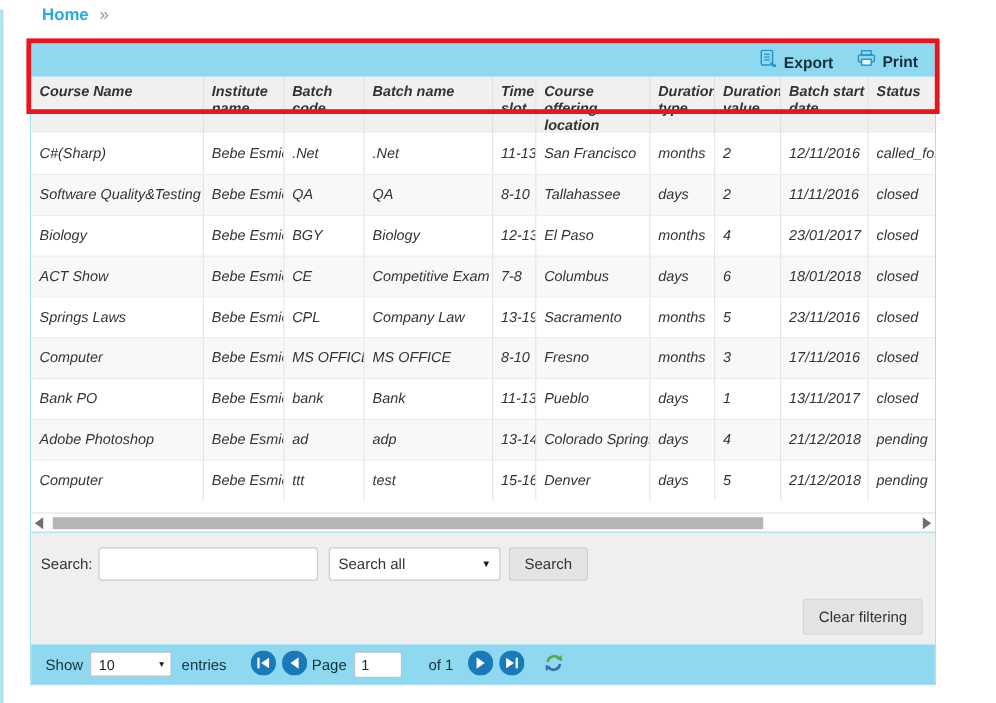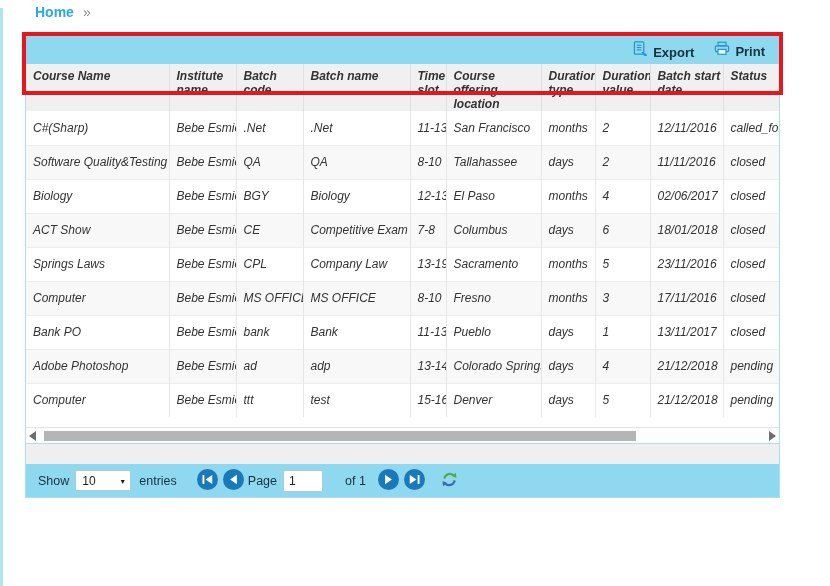--- a/index.html
+++ b/index.html
@@ -77,21 +77,21 @@
     border: 1px solid #d6d6d6; border-radius: 3px; font-family: inherit;
     font-size: 12.5px; color: #333; cursor: pointer; }
 
   
   .pager-bar { height: 33px; background: #8ed9f0; display: flex; align-items: center;
     font-size: 12.5px; color: #16323e; padding: 0 8px; }
   .pager-bar .lbl { margin-left: 4px; }
   .pagesize-wrap { position: relative; display: inline-block; margin-left: 6px; }
   .pagesize-wrap::after { content: "▼"; position: absolute; right: 5px; top: 50%;
     transform: translateY(-50%); font-size: 7px; color: #1a1a1a; pointer-events: none; }
-  .pagesize-select { width: 56px; height: 21px; border: 1px solid #b9c6cb;
+  .pagesize-select { width: 68px; height: 21px; border: 1px solid #b9c6cb;
     border-radius: 2px; background: #fff; font-family: inherit; font-size: 12px;
     padding: 0 14px 0 6px; appearance: none; -webkit-appearance: none; color: #222; }
   .circle-btn { background: none; border: none; padding: 0; margin-left: 5px;
     cursor: pointer; display: flex; align-items: center; }
   .ml-lg { margin-left: 20px; }
   .ml-md { margin-left: 12px; }
   .page-input { width: 40px; height: 22px; margin-left: 6px; border: 1px solid #b9c6cb;
     border-radius: 2px; background: #fff; font-family: inherit; font-size: 12px;
     padding: 0 5px; color: #222; }
   .refresh-btn { background: none; border: none; padding: 0; margin-left: 16px;
@@ -198,21 +198,21 @@
           </tr>
           <tr>
             <td>Biology</td>
             <td>Bebe Esmie</td>
             <td>BGY</td>
             <td>Biology</td>
             <td>12-13</td>
             <td>El Paso</td>
             <td>months</td>
             <td>4</td>
-            <td>02/06/2017</td>
+            <td>23/01/2017</td>
             <td>closed</td>
           </tr>
           <tr>
             <td>ACT Show</td>
             <td>Bebe Esmie</td>
             <td>CE</td>
             <td>Competitive Exam</td>
             <td>7-8</td>
             <td>Columbus</td>
             <td>days</td>
@@ -286,20 +286,31 @@
 
   <div class="hscroll">
     <span class="scroll-arrow arrow-left"></span>
     <div class="scroll-track">
       <div class="scroll-thumb"></div>
     </div>
     <span class="scroll-arrow arrow-right"></span>
   </div>
 
   <div class="search-panel">
+    <div class="search-row">
+      <span class="search-label">Search:</span>
+      <input class="search-input" type="text" value="" style="">
+      <span class="select-wrap">
+        <select class="filter-select"><option>Search all</option></select>
+      </span>
+      <button class="btn-gray">Search</button>
+    </div>
+    <div class="clear-row">
+      <button class="btn-clear">Clear filtering</button>
+    </div>
   </div>
 
   <div class="pager-bar">
     <span class="lbl">Show</span>
     <span class="pagesize-wrap">
       <select class="pagesize-select"><option>10</option></select>
     </span>
     <span class="lbl" style="margin-left:8px">entries</span>
 
     <button class="circle-btn ml-lg">

